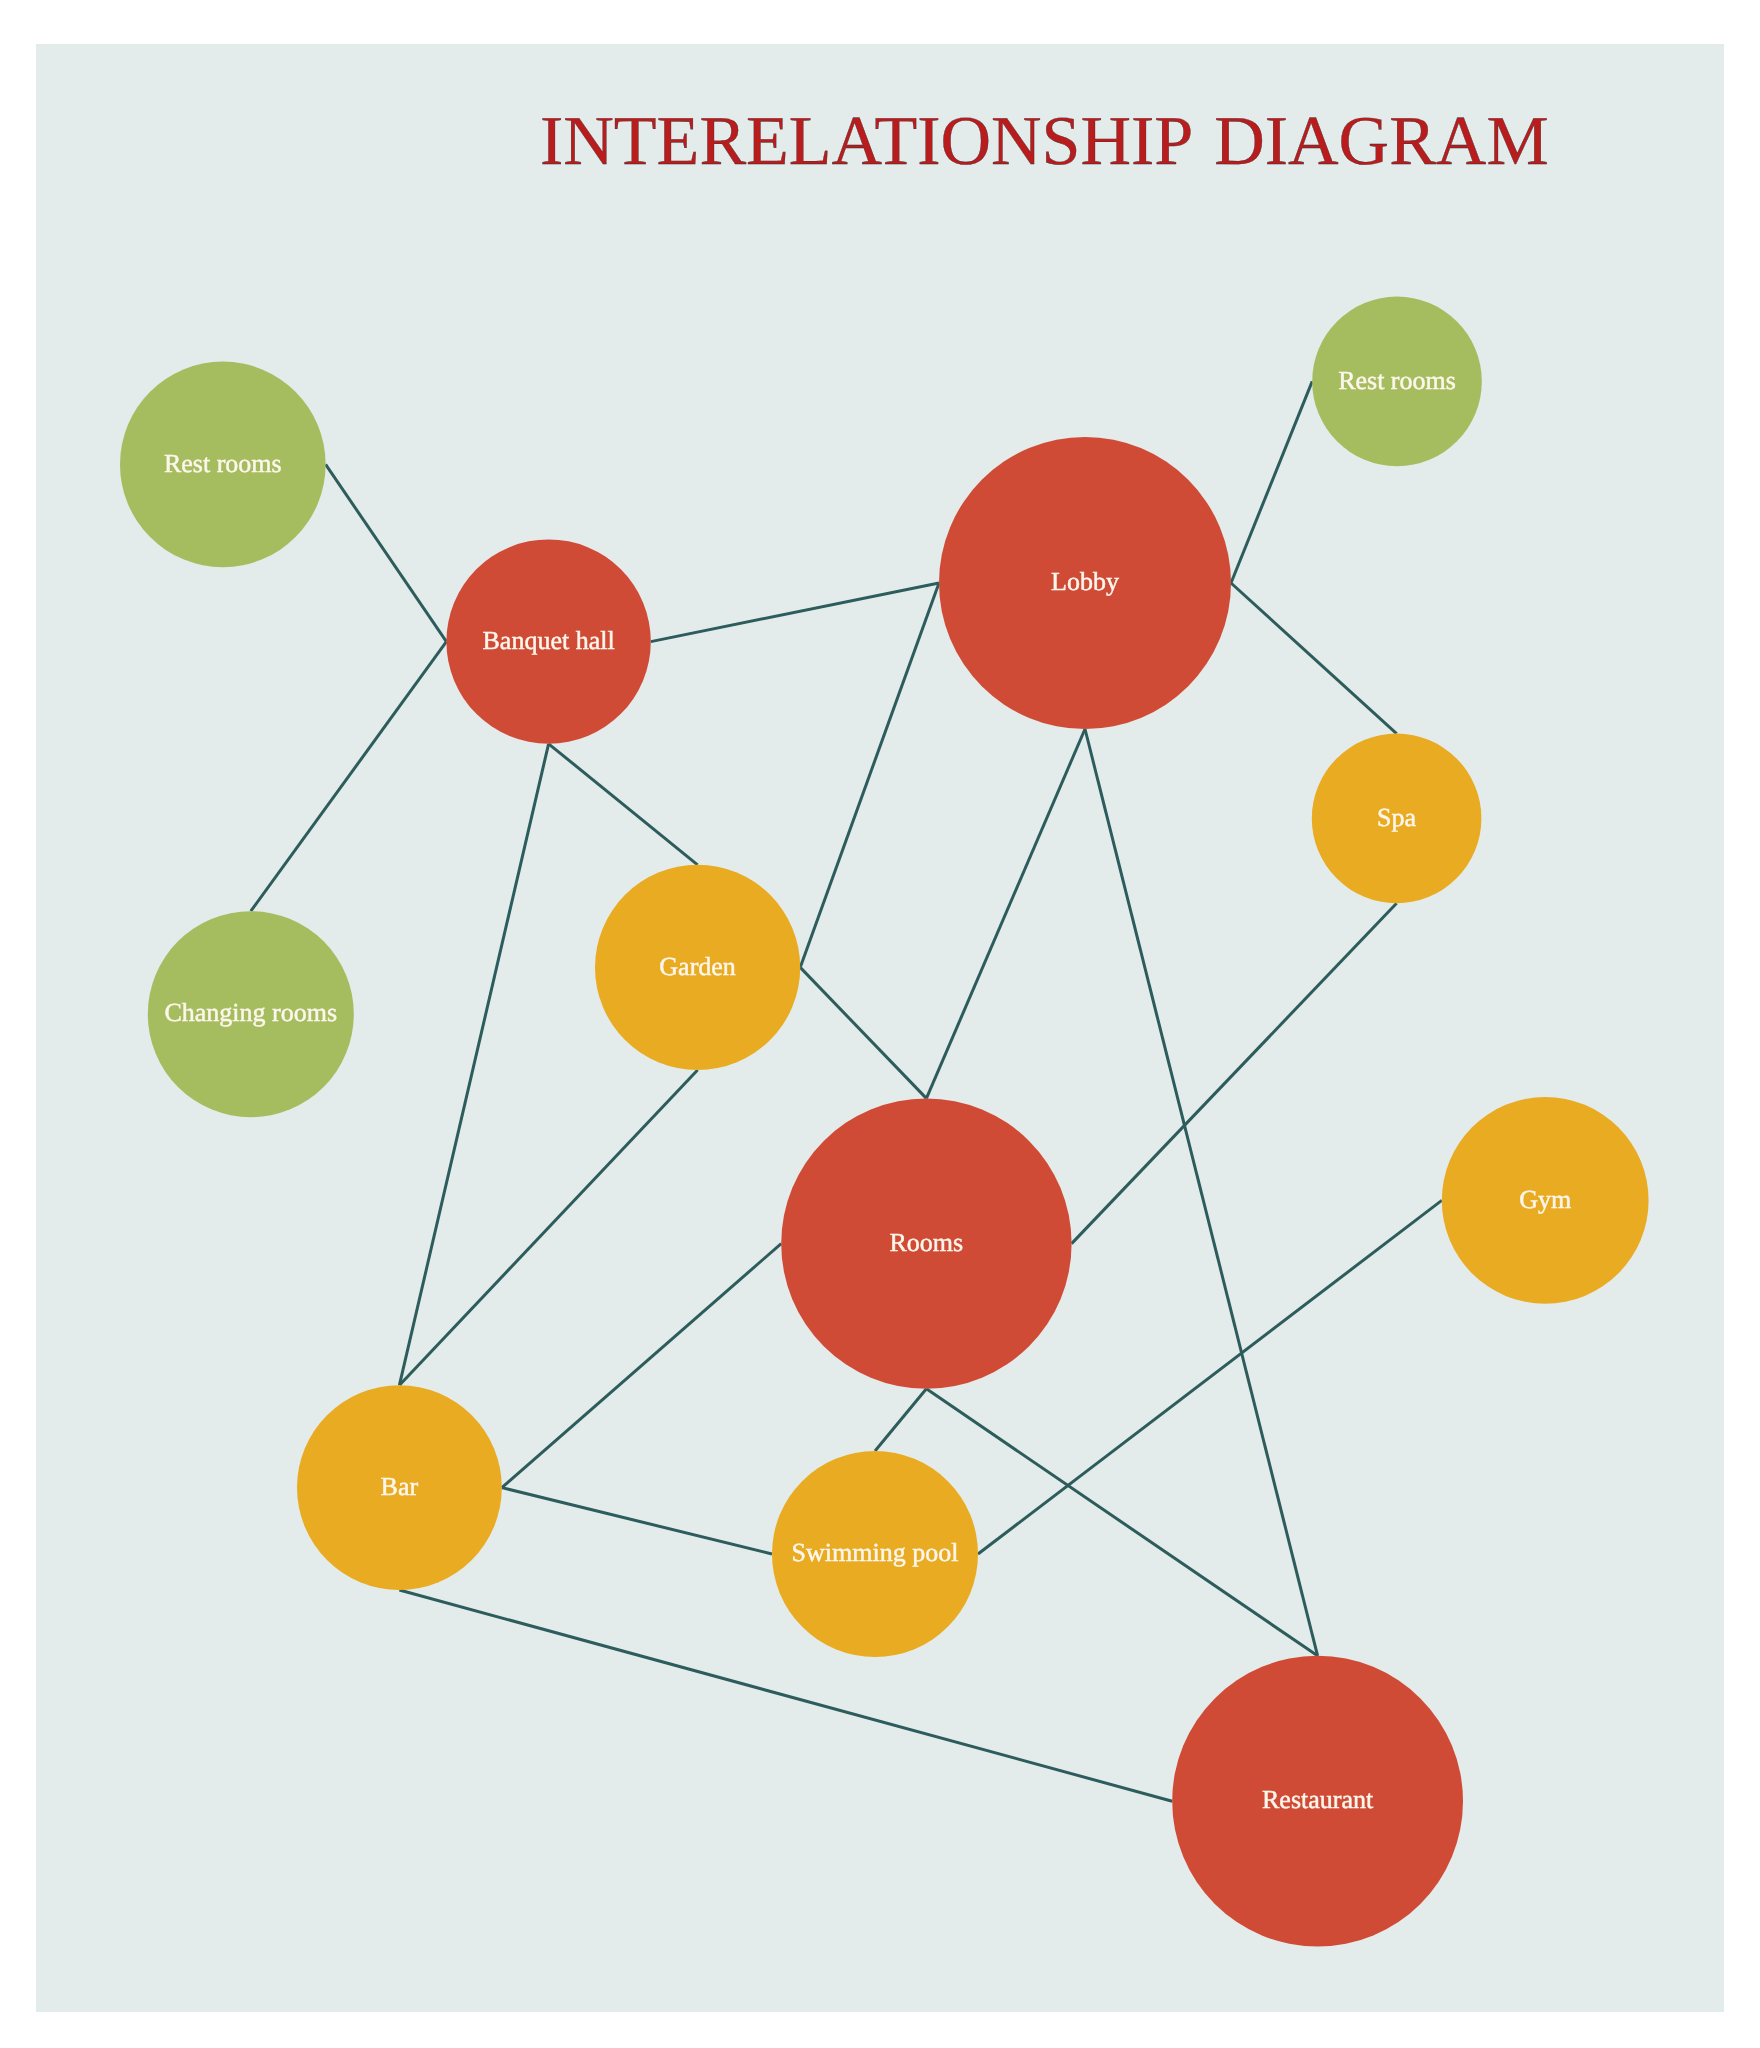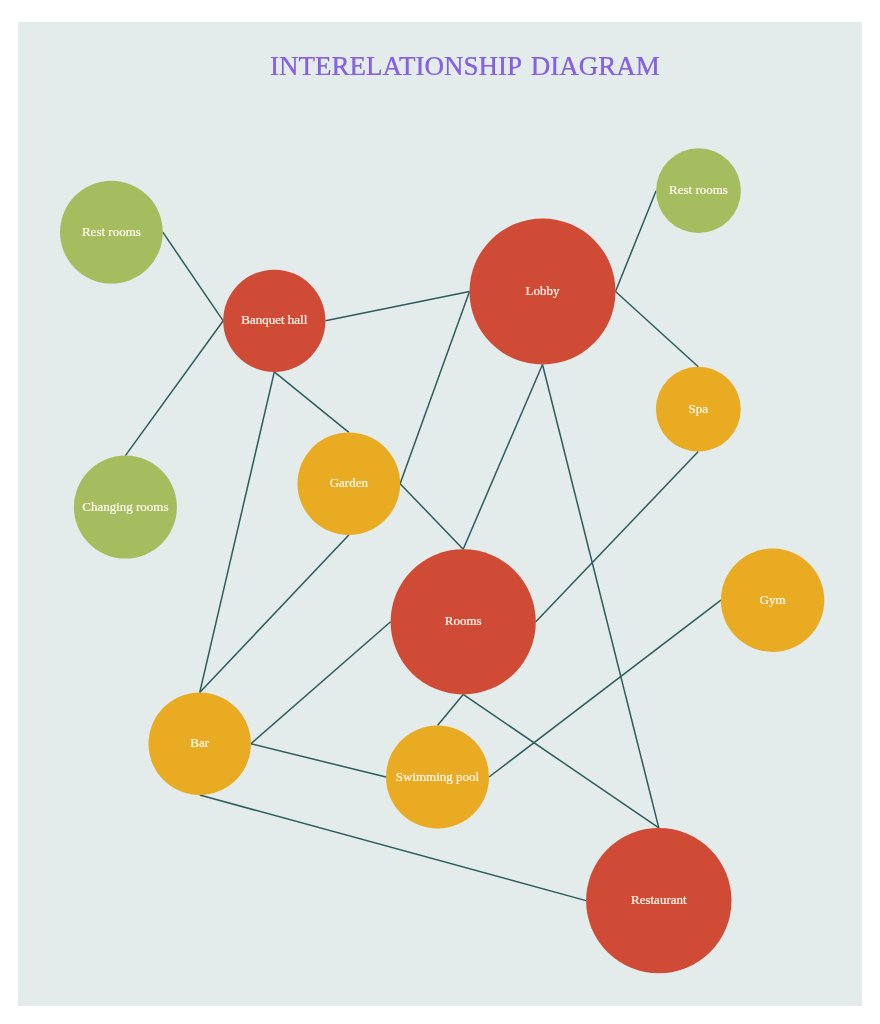--- a/index.html
+++ b/index.html
@@ -23,24 +23,24 @@
   #canvas {
     position: absolute;
     left: 18px; top: 22px;
     width: 844px; height: 984px;
     background: #e4ebeb;
   }
   #title {
     position: absolute;
     left: 270px; top: 52.5px;
     font-family: "Liberation Serif", serif;
-    font-size: 27px;
+    font-size: 35px;
     word-spacing: 3px;
     white-space: pre;
-    color: #8b5cf6;
+    color: #b91c1c;
     line-height: 1;
     transform: translateZ(0);
     -webkit-text-stroke: 0.16px #2b2f33;
   }
   svg#graph {
     position: absolute;
     left: 0; top: 0;
     width: 880px; height: 1024px;
     transform: translateZ(0);
   }

